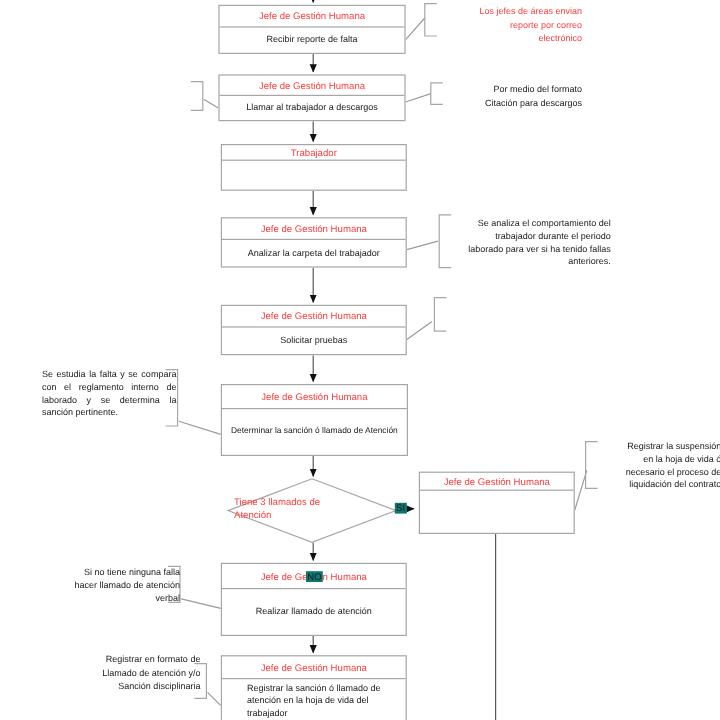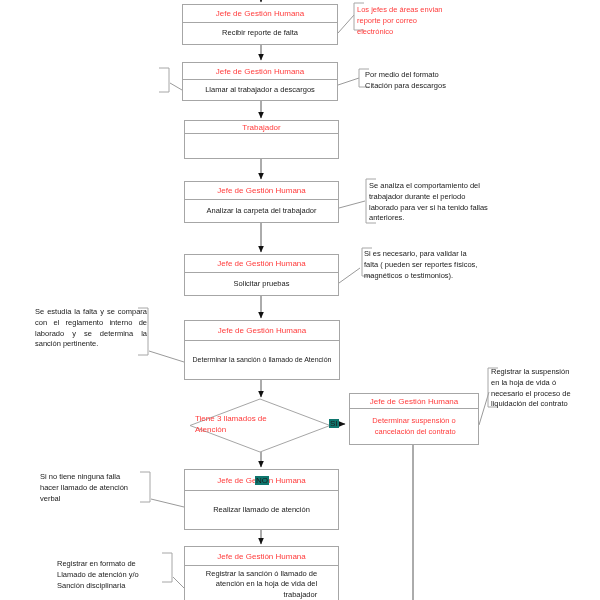--- a/index.html
+++ b/index.html
@@ -12,28 +12,28 @@
   .pbox{
     position:absolute;box-sizing:border-box;border:1px solid #a6a6a6;background:#fff;
     display:flex;flex-direction:column;
   }
   .pbox-h{
     box-sizing:border-box;border-bottom:1px solid #a6a6a6;
     display:flex;align-items:center;justify-content:center;
     font-size:8px;color:#ff3b3b;white-space:nowrap;
   }
   .pbox-b{
-    flex:1;display:flex;align-items:center;justify-content:center;text-align:right;
+    flex:1;display:flex;align-items:center;justify-content:center;text-align:left;
     font-size:7.5px;line-height:10.5px;color:#1a1a1a;white-space:pre-line;padding:0 2px;
   }
   .pbox-b.red{color:#ff3b3b;}
   .pbox-b.onef{white-space:nowrap;font-size:7px;}
   
   .note{
-    position:absolute;font-size:7.5px;line-height:10.8px;text-align:left;
+    position:absolute;font-size:7.5px;line-height:10.8px;text-align:right;
     white-space:pre-line;color:#1a1a1a;
   }
   .note.red{color:#ff3b3b;}
   .note.just{text-align:justify;white-space:normal;}
   
   .dtext{
     position:absolute;left:163px;top:413px;width:130px;text-align:left;
     font-size:8px;line-height:11px;color:#ff3b3b;white-space:pre-line;
   }
   .branch{
@@ -117,22 +117,20 @@
     <div class="pbox-b">Solicitar pruebas</div>
   </div>
 
   <div class="pbox" style="left:152px;top:320px;width:156px;height:60px">
     <div class="pbox-h" style="height:20px">Jefe de Gestión Humana</div>
     <div class="pbox-b onef">Determinar la sanción ó llamado de Atención</div>
   </div>
 
   <div class="pbox" style="left:317px;top:393px;width:130px;height:52px">
     <div class="pbox-h" style="height:15px">Jefe de Gestión Humana</div>
-    <div class="pbox-b red">Determinar suspensión o
-cancelación del contrato</div>
   </div>
 
   <div class="pbox" style="left:152px;top:469px;width:155px;height:61px">
     <div class="pbox-h" style="height:21px">Jefe de Gestión Humana</div>
     <div class="pbox-b">Realizar llamado de atención</div>
   </div>
 
   <div class="pbox" style="left:152px;top:546px;width:155px;height:58px">
     <div class="pbox-h" style="height:19px">Jefe de Gestión Humana</div>
     <div class="pbox-b">Registrar la sanción ó llamado de
@@ -147,28 +145,25 @@
 
   <div class="note red" style="left:325px;top:5px;width:128px">Los jefes de áreas envian
 reporte por correo
 electrónico</div>
   <div class="note" style="left:333px;top:70px;width:120px">Por medio del formato
 Citación para descargos</div>
   <div class="note" style="left:337px;top:181px;width:140px">Se analiza el comportamiento del
 trabajador durante el periodo
 laborado para ver si ha tenido fallas
 anteriores.</div>
-  <div class="note" style="left:332px;top:249px;width:136px">Si es necesario,  para validar la
-falta ( pueden ser reportes físicos,
-magnéticos o testimonios).</div>
   <div class="note just" style="left:3px;top:307px;width:112px">Se estudia la falta y se compara con el reglamento interno de laborado y se determina la sanción pertinente.</div>
   <div class="note" style="left:459px;top:367px;width:110px">Registrar la suspensión
 en la hoja de vida ó
 necesario el proceso de
 liquidación del contrato</div>
   <div class="note" style="left:8px;top:472px;width:110px">Si no tiene ninguna falla
 hacer llamado de atención
 verbal</div>
-  <div class="note" style="left:25px;top:559px;width:110px">Registrar en formato de
+  <div class="note" style="left:25px;top:545px;width:110px">Registrar en formato de
 Llamado de atención y/o
 Sanción disciplinaria</div>
 
 </div>
 
 </body></html>

